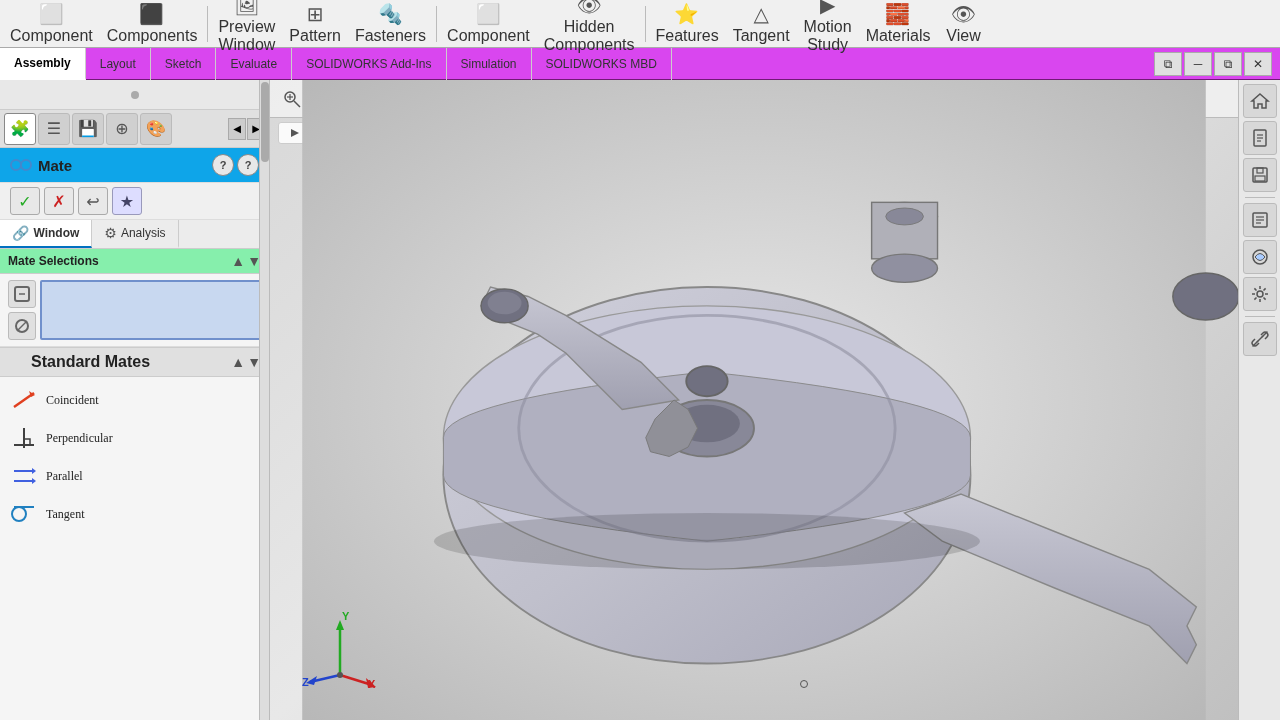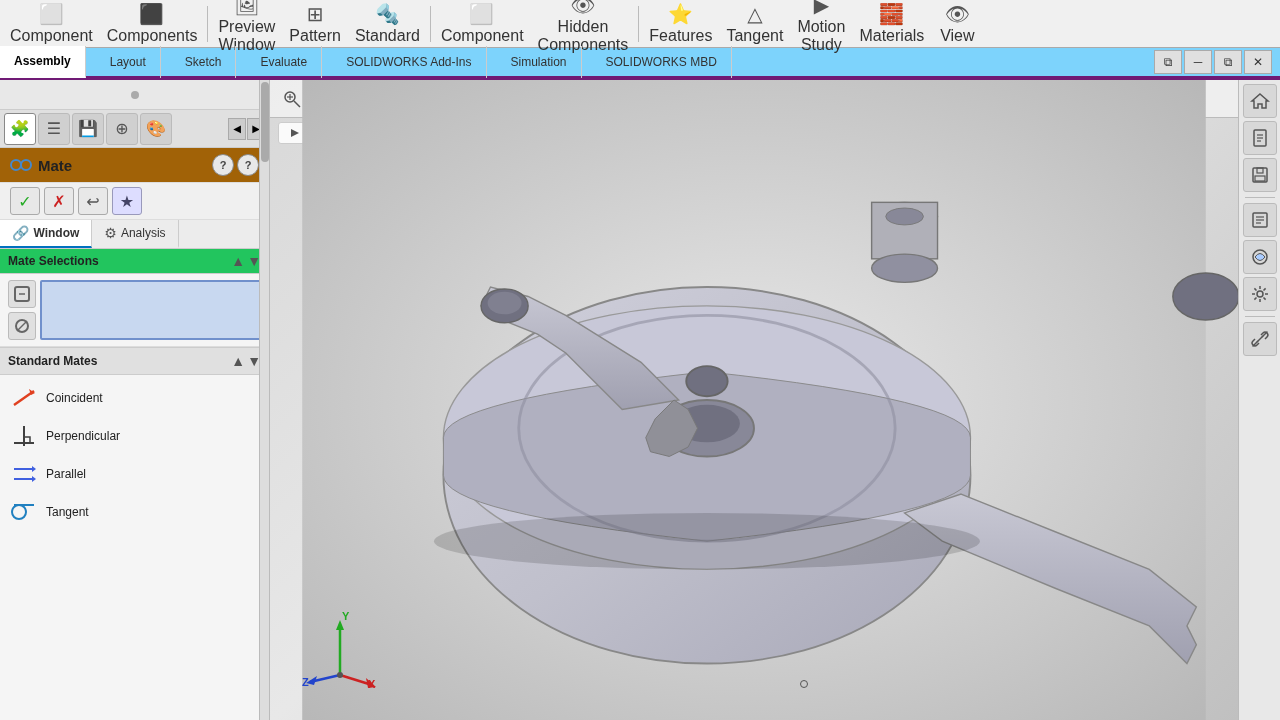--- a/index.html
+++ b/index.html
@@ -40,27 +40,26 @@
     }
     .toolbar-separator {
       width: 1px;
       height: 36px;
       background: #bbb;
       margin: 0 2px;
     }
 
     
     .tab-bar {
-      background: #7dd3fc;
-      border-bottom: 4px solid #701a75;
+      background: #d946ef;
+      border-bottom: 1px solid #701a75;
       display: flex;
       align-items: center;
       height: 32px;
       padding: 0;
-      gap: 10px;
     }
     .tab-item {
       padding: 0 14px;
       height: 32px;
       display: flex;
       align-items: center;
       cursor: pointer;
       font-size: 12px;
       color: #333;
       border-right: 1px solid #ccc;
@@ -162,21 +161,21 @@
       justify-content: center;
       cursor: pointer;
       font-size: 10px;
     }
 
     
     .mate-header {
       display: flex;
       align-items: center;
       padding: 6px 10px;
-      background: #a16207;
+      background: #0ea5e9;
       border-bottom: 1px solid #ddd;
       gap: 6px;
     }
     .mate-title {
       font-size: 15px;
       font-weight: 600;
       color: #222;
       flex: 1;
     }
     .mate-help-btns {
@@ -245,21 +244,21 @@
       font-weight: 600;
     }
     .sub-tab-icon { font-size: 14px; color: #555; }
 
     
     .section-header {
       display: flex;
       align-items: center;
       justify-content: space-between;
       padding: 4px 8px;
-      background: #22c55e;
+      background: #86efac;
       border-bottom: 1px solid #ccc;
       cursor: pointer;
     }
     .section-title {
       font-size: 12px;
       font-weight: 600;
       color: #222;
     }
     .section-collapse-btn {
       font-size: 14px;
@@ -307,40 +306,42 @@
       display: flex;
       align-items: center;
       justify-content: space-between;
       padding: 5px 8px;
       background: #e0e0e0;
       border-bottom: 1px solid #ccc;
       border-top: 1px solid #ccc;
       cursor: pointer;
     }
     .standard-mates-title {
-      font-size: 12px;
+      font-size: 16px;
       font-weight: 600;
       color: #222;
+      margin-left: 23px;
     }
 
     
     .mate-list {
       padding: 4px 0;
       background: #f5f5f5;
       flex: 1;
       overflow-y: auto;
     }
     .mate-item {
       display: flex;
       align-items: center;
       gap: 8px;
       padding: 5px 10px;
       cursor: pointer;
       font-size: 12px;
       color: #222;
+      font-family: Liberation Serif, serif;
     }
     .mate-item-icon {
       width: 28px; height: 28px;
       display: flex;
       align-items: center;
       justify-content: center;
       flex-shrink: 0;
     }
     .mate-item-label { flex: 1; }
 
@@ -473,21 +474,21 @@
   <div class="toolbar-group">
     <span class="tb-icon">🖼</span>
     <span class="tb-label">Preview<br>Window</span>
   </div>
   <div class="toolbar-group">
     <span class="tb-icon">⊞</span>
     <span class="tb-label">Pattern</span>
   </div>
   <div class="toolbar-group">
     <span class="tb-icon">🔩</span>
-    <span class="tb-label">Standard</span>
+    <span class="tb-label">Fasteners</span>
   </div>
   <div class="toolbar-separator"></div>
   <div class="toolbar-group">
     <span class="tb-icon">⬜</span>
     <span class="tb-label">Component</span>
   </div>
   <div class="toolbar-group">
     <span class="tb-icon">👁</span>
     <span class="tb-label">Hidden<br>Components</span>
   </div>

